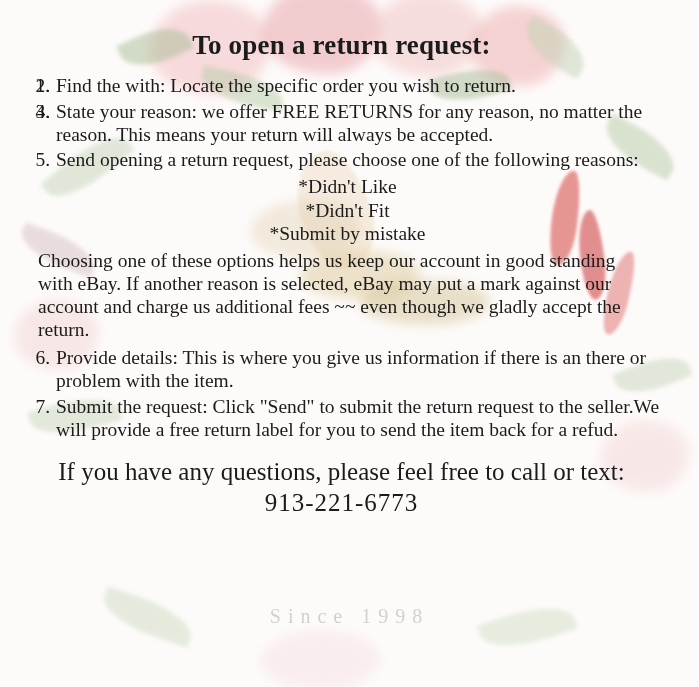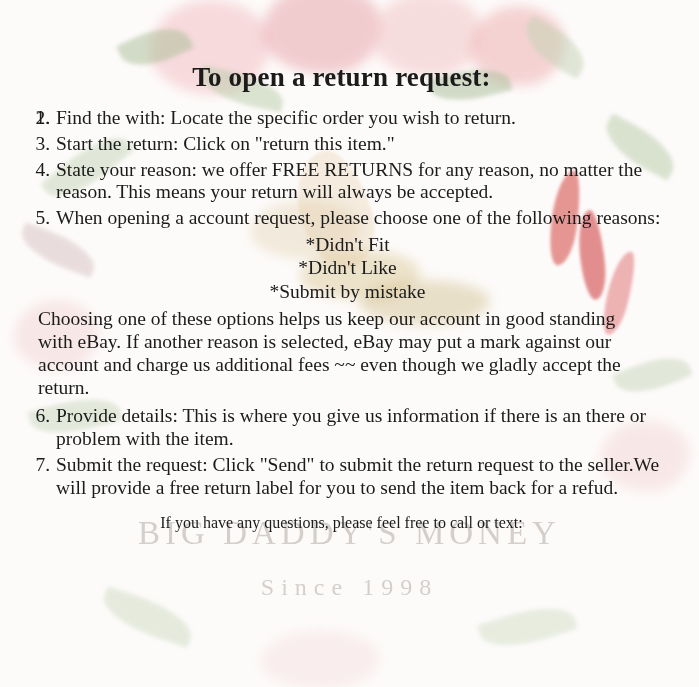--- a/index.html
+++ b/index.html
@@ -60,31 +60,30 @@
     font-family: "Liberation Serif", serif;
     z-index: 1;
     pointer-events: none;
     white-space: nowrap;
   }
   .wm-main {
     top: 515px;
     font-size: 33px;
   }
   .wm-sub {
-    top: 574px;
-    font-size: 24px;
+    top: 605px;
+    font-size: 20px;
     letter-spacing: 7px;
   }
 
   
   .content {
     position: relative;
     z-index: 2;
     padding: 26px 38px 0 22px;
-    margin-top: 32px;
   }
 
   .title {
     text-align: center;
     font-size: 27px;
     font-weight: bold;
     margin: 4px 0 14px 0;
     letter-spacing: .2px;
   }
 
@@ -127,21 +126,21 @@
   .note {
     font-size: 19.5px;
     line-height: 1.18;
     text-align: left;
     margin: 4px 16px 6px 16px;
   }
 
   .footer {
     margin-top: 14px;
     text-align: center;
-    font-size: 16px;
+    font-size: 25px;
     line-height: 1.25;
     position: relative;
     z-index: 2;
   }
   .footer .phone {
     letter-spacing: 1px;
   }
 </style>
 </head>
 <body>
@@ -175,66 +174,65 @@
     <div class="blob" style="left:300px;top:250px;width:120px;height:50px;background:#d9c48f;opacity:.45;"></div>
     <div class="blob" style="left:360px;top:280px;width:130px;height:45px;background:#cbb67e;opacity:.4;"></div>
     <div class="blob" style="left:250px;top:200px;width:110px;height:60px;background:#ddc9a2;opacity:.35;"></div>
     <div class="petal" style="left:300px;top:150px;width:70px;height:120px;background:#e3c9a0;opacity:.3;transform:rotate(-18deg);"></div>
 
     <div class="leaf" style="left:100px;top:600px;width:95px;height:34px;background:#cedbc1;transform:rotate(18deg);"></div>
     <div class="leaf" style="left:480px;top:610px;width:95px;height:34px;background:#d2dec6;transform:rotate(-18deg);"></div>
     <div class="blob" style="left:260px;top:630px;width:120px;height:60px;background:#f2d6d6;opacity:.35;"></div>
   </div>
 
-  <div class="watermark wm-main">BIG DADDY'S MONEY</div>
   <div class="watermark wm-sub">Since 1998</div>
 
   <div class="content">
 
     <div class="title">To open a return request:</div>
 
     <ol class="steps">
       <li>
         <span class="num">1.</span>
       </li>
       <li>
         <span class="num">2.</span>
         <span>Find the with: Locate the specific order you wish to return.</span>
       </li>
       <li>
         <span class="num">3.</span>
-        <span>Start the return: Click on "return this item."</span>
       </li>
       <li>
         <span class="num">4.</span>
         <span>State your reason: we offer FREE RETURNS for any reason, no matter the reason. This means your return will always be accepted.</span>
       </li>
       <li class="wide">
         <span class="num">5.</span>
-        <span>When opening a account request, please choose one of the following reasons:</span>
+        <span>Send opening a return request, please choose one of the following reasons:</span>
       </li>
     </ol>
 
     <ul class="reasons">
+      <li>*Didn't Like</li>
       <li>*Didn't Fit</li>
-      <li>*Didn't Like</li>
       <li>*Submit by mistake</li>
     </ul>
 
     <div class="note">Choosing one of these options helps us keep our account in good standing with eBay. If another reason is selected, eBay may put a mark against our account and charge us additional fees ~~ even though we gladly accept the return.</div>
 
     <ol class="steps">
       <li>
         <span class="num">6.</span>
         <span>Provide details: This is where you give us information if there is an there or problem with the item.</span>
       </li>
       <li>
         <span class="num">7.</span>
         <span>Submit the request: Click "Send" to submit the return request to the seller.We will provide a free return label for you to send the item back for a refud.</span>
       </li>
     </ol>
 
     <div class="footer">
       <div>If you have any questions, please feel free to call or text:</div>
+      <div class="phone">913-221-6773</div>
     </div>
 
   </div>
 </div>
 
 </body></html>

